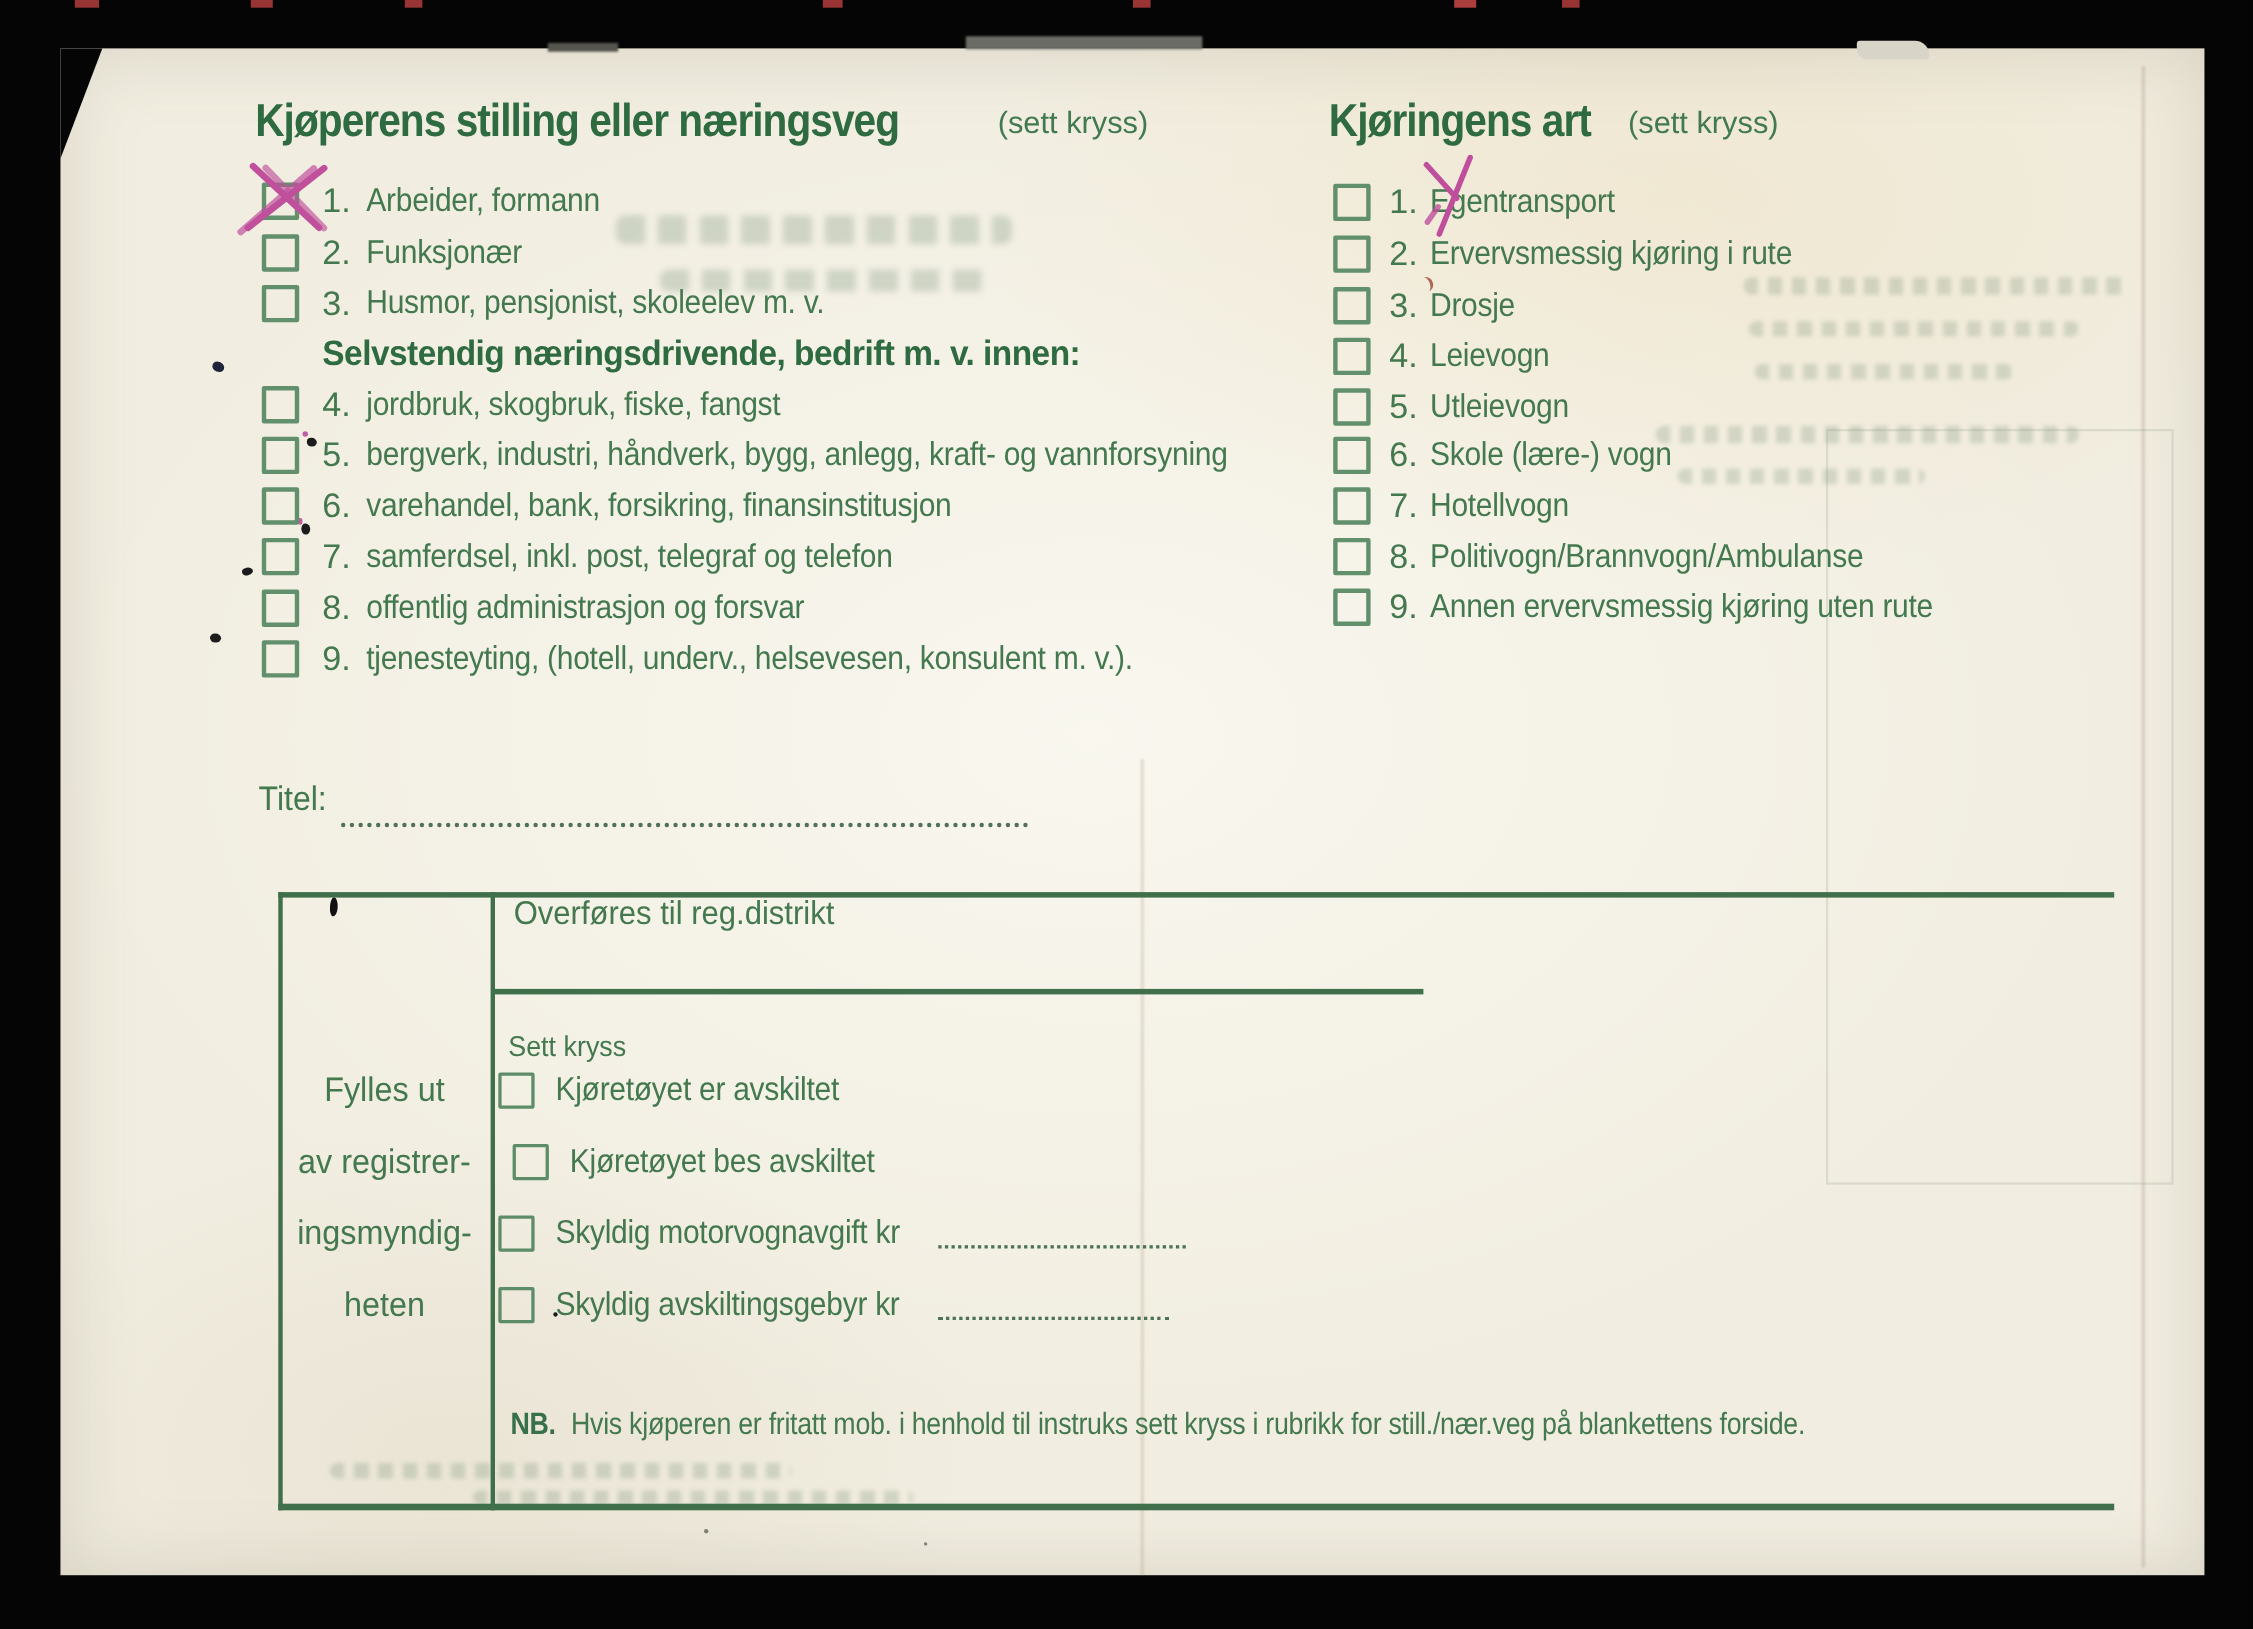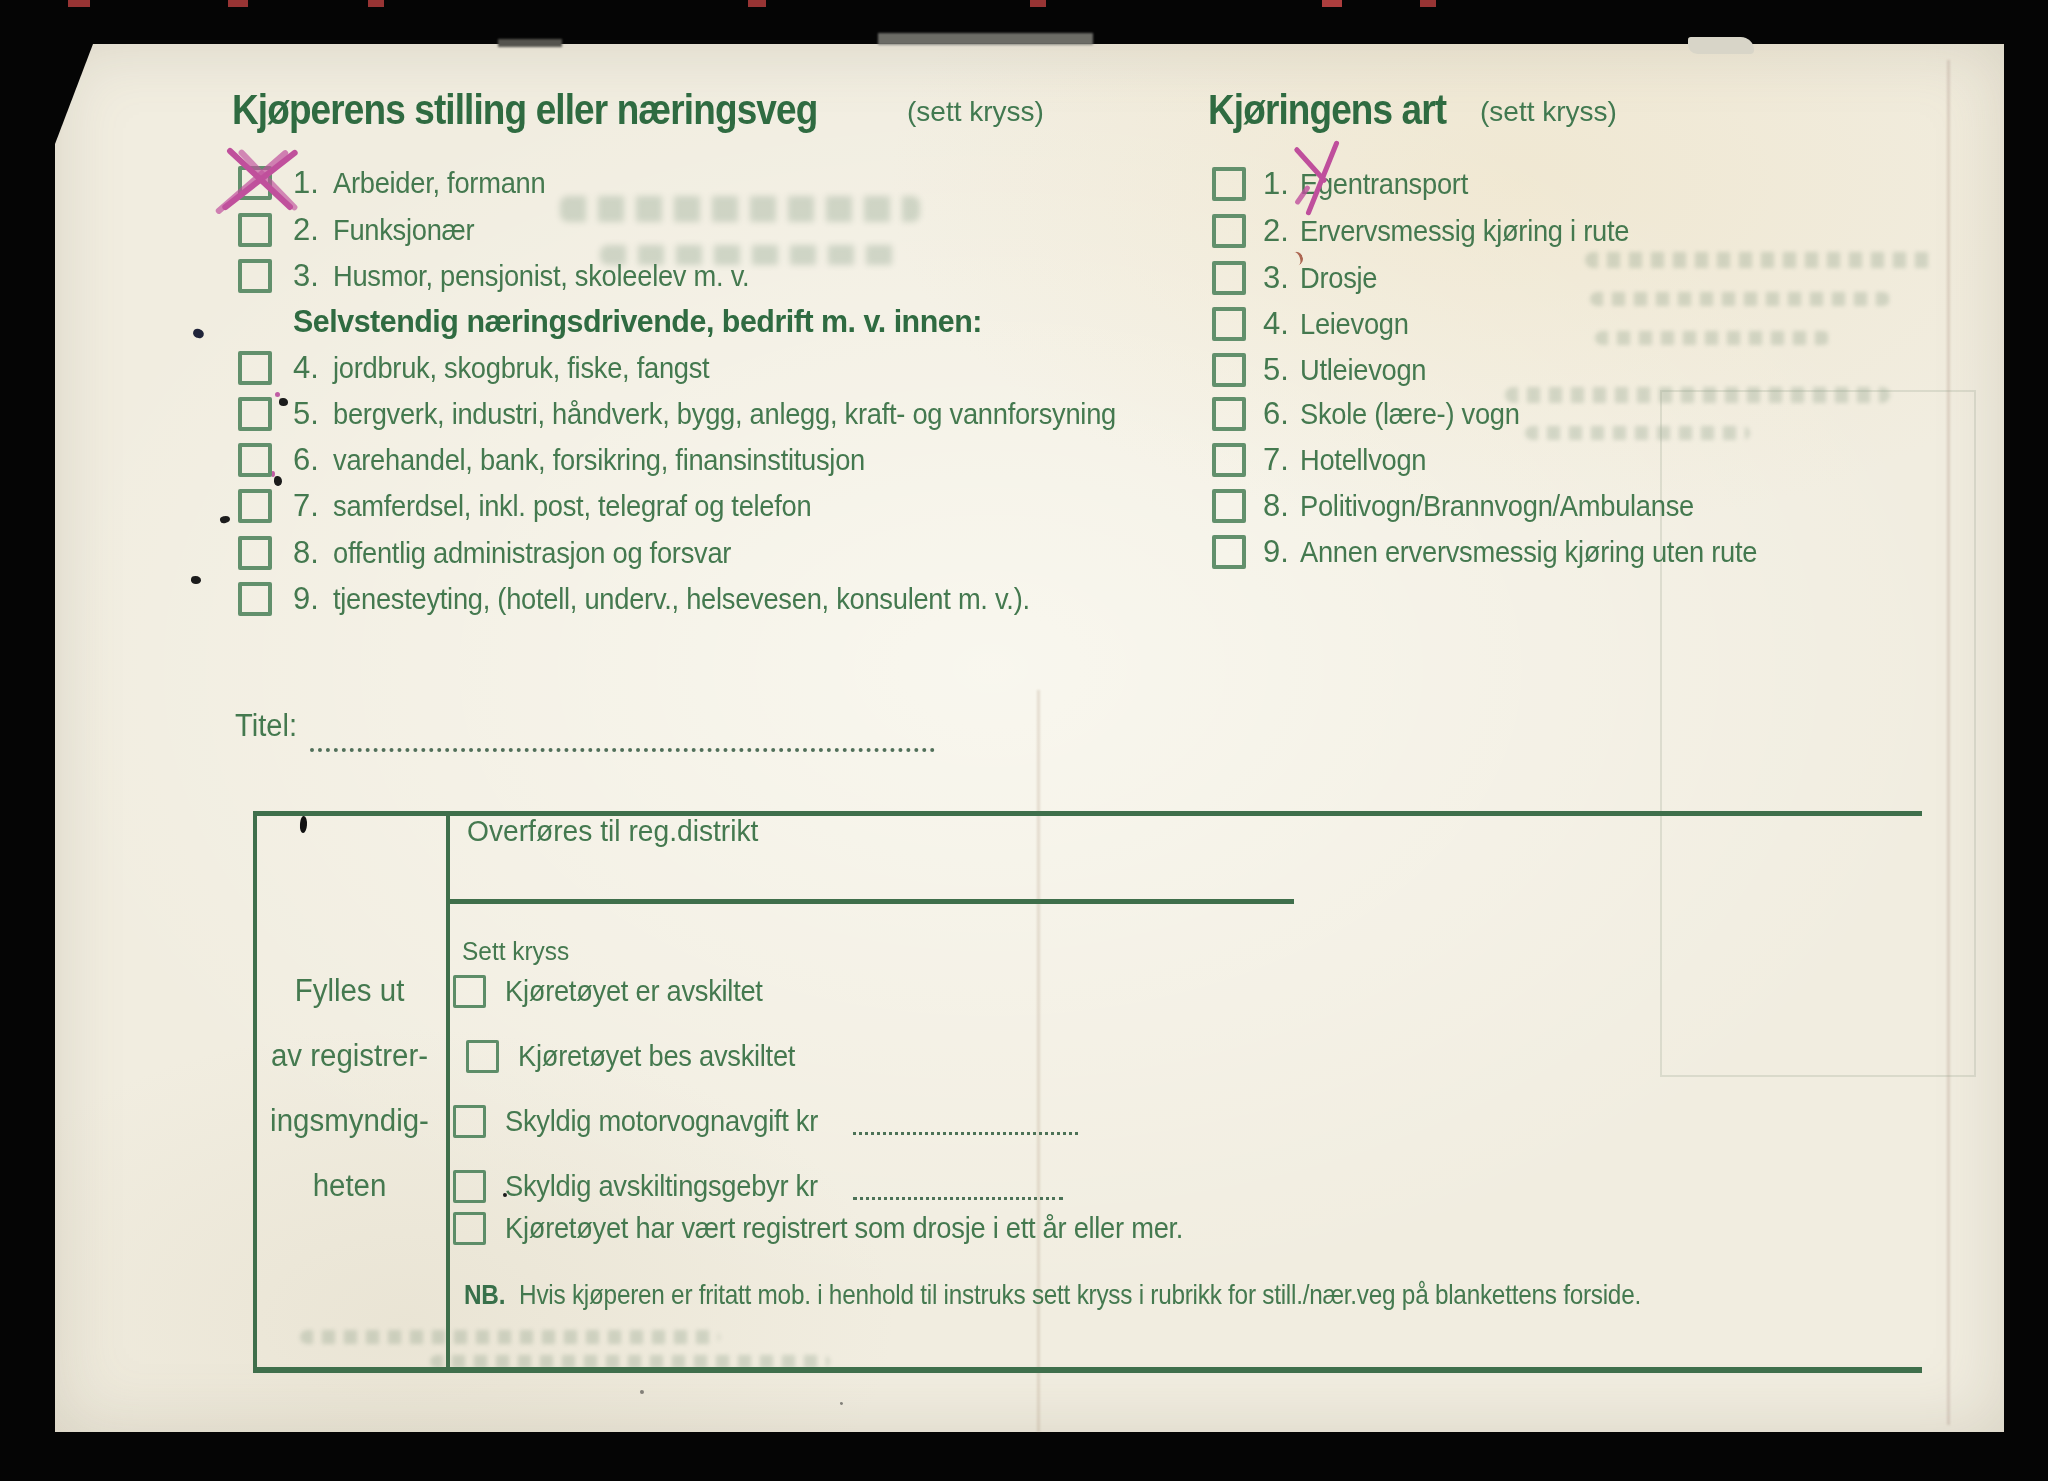--- a/index.html
+++ b/index.html
@@ -247,20 +247,16 @@
   <div class="row" style="left:453px;top:1169px;">
     <span class="cb cb-s"></span>
     <span class="lbl" style="margin-left:19px;">Skyldig avskiltingsgebyr kr</span>
     <span class="dots" style="width:210px;"></span>
   </div>
   <div class="row" style="left:453px;top:1104px;">
     <span class="cb cb-s"></span>
     <span class="lbl" style="margin-left:19px;">Skyldig motorvognavgift kr</span>
     <span class="dots" style="width:225px;"></span>
   </div>
-  <div class="row" style="left:453px;top:1211px;">
-    <span class="cb cb-s"></span>
-    <span class="lbl" style="margin-left:19px;">Kjøretøyet har vært registrert som drosje i ett år eller mer.</span>
-  </div>
 
   <div class="nb"><b>NB.</b><span>Hvis kjøperen er fritatt mob. i henhold til instruks sett kryss i rubrikk for still./nær.veg på blankettens forside.</span></div>
 
 </div>
 
 </body></html>

